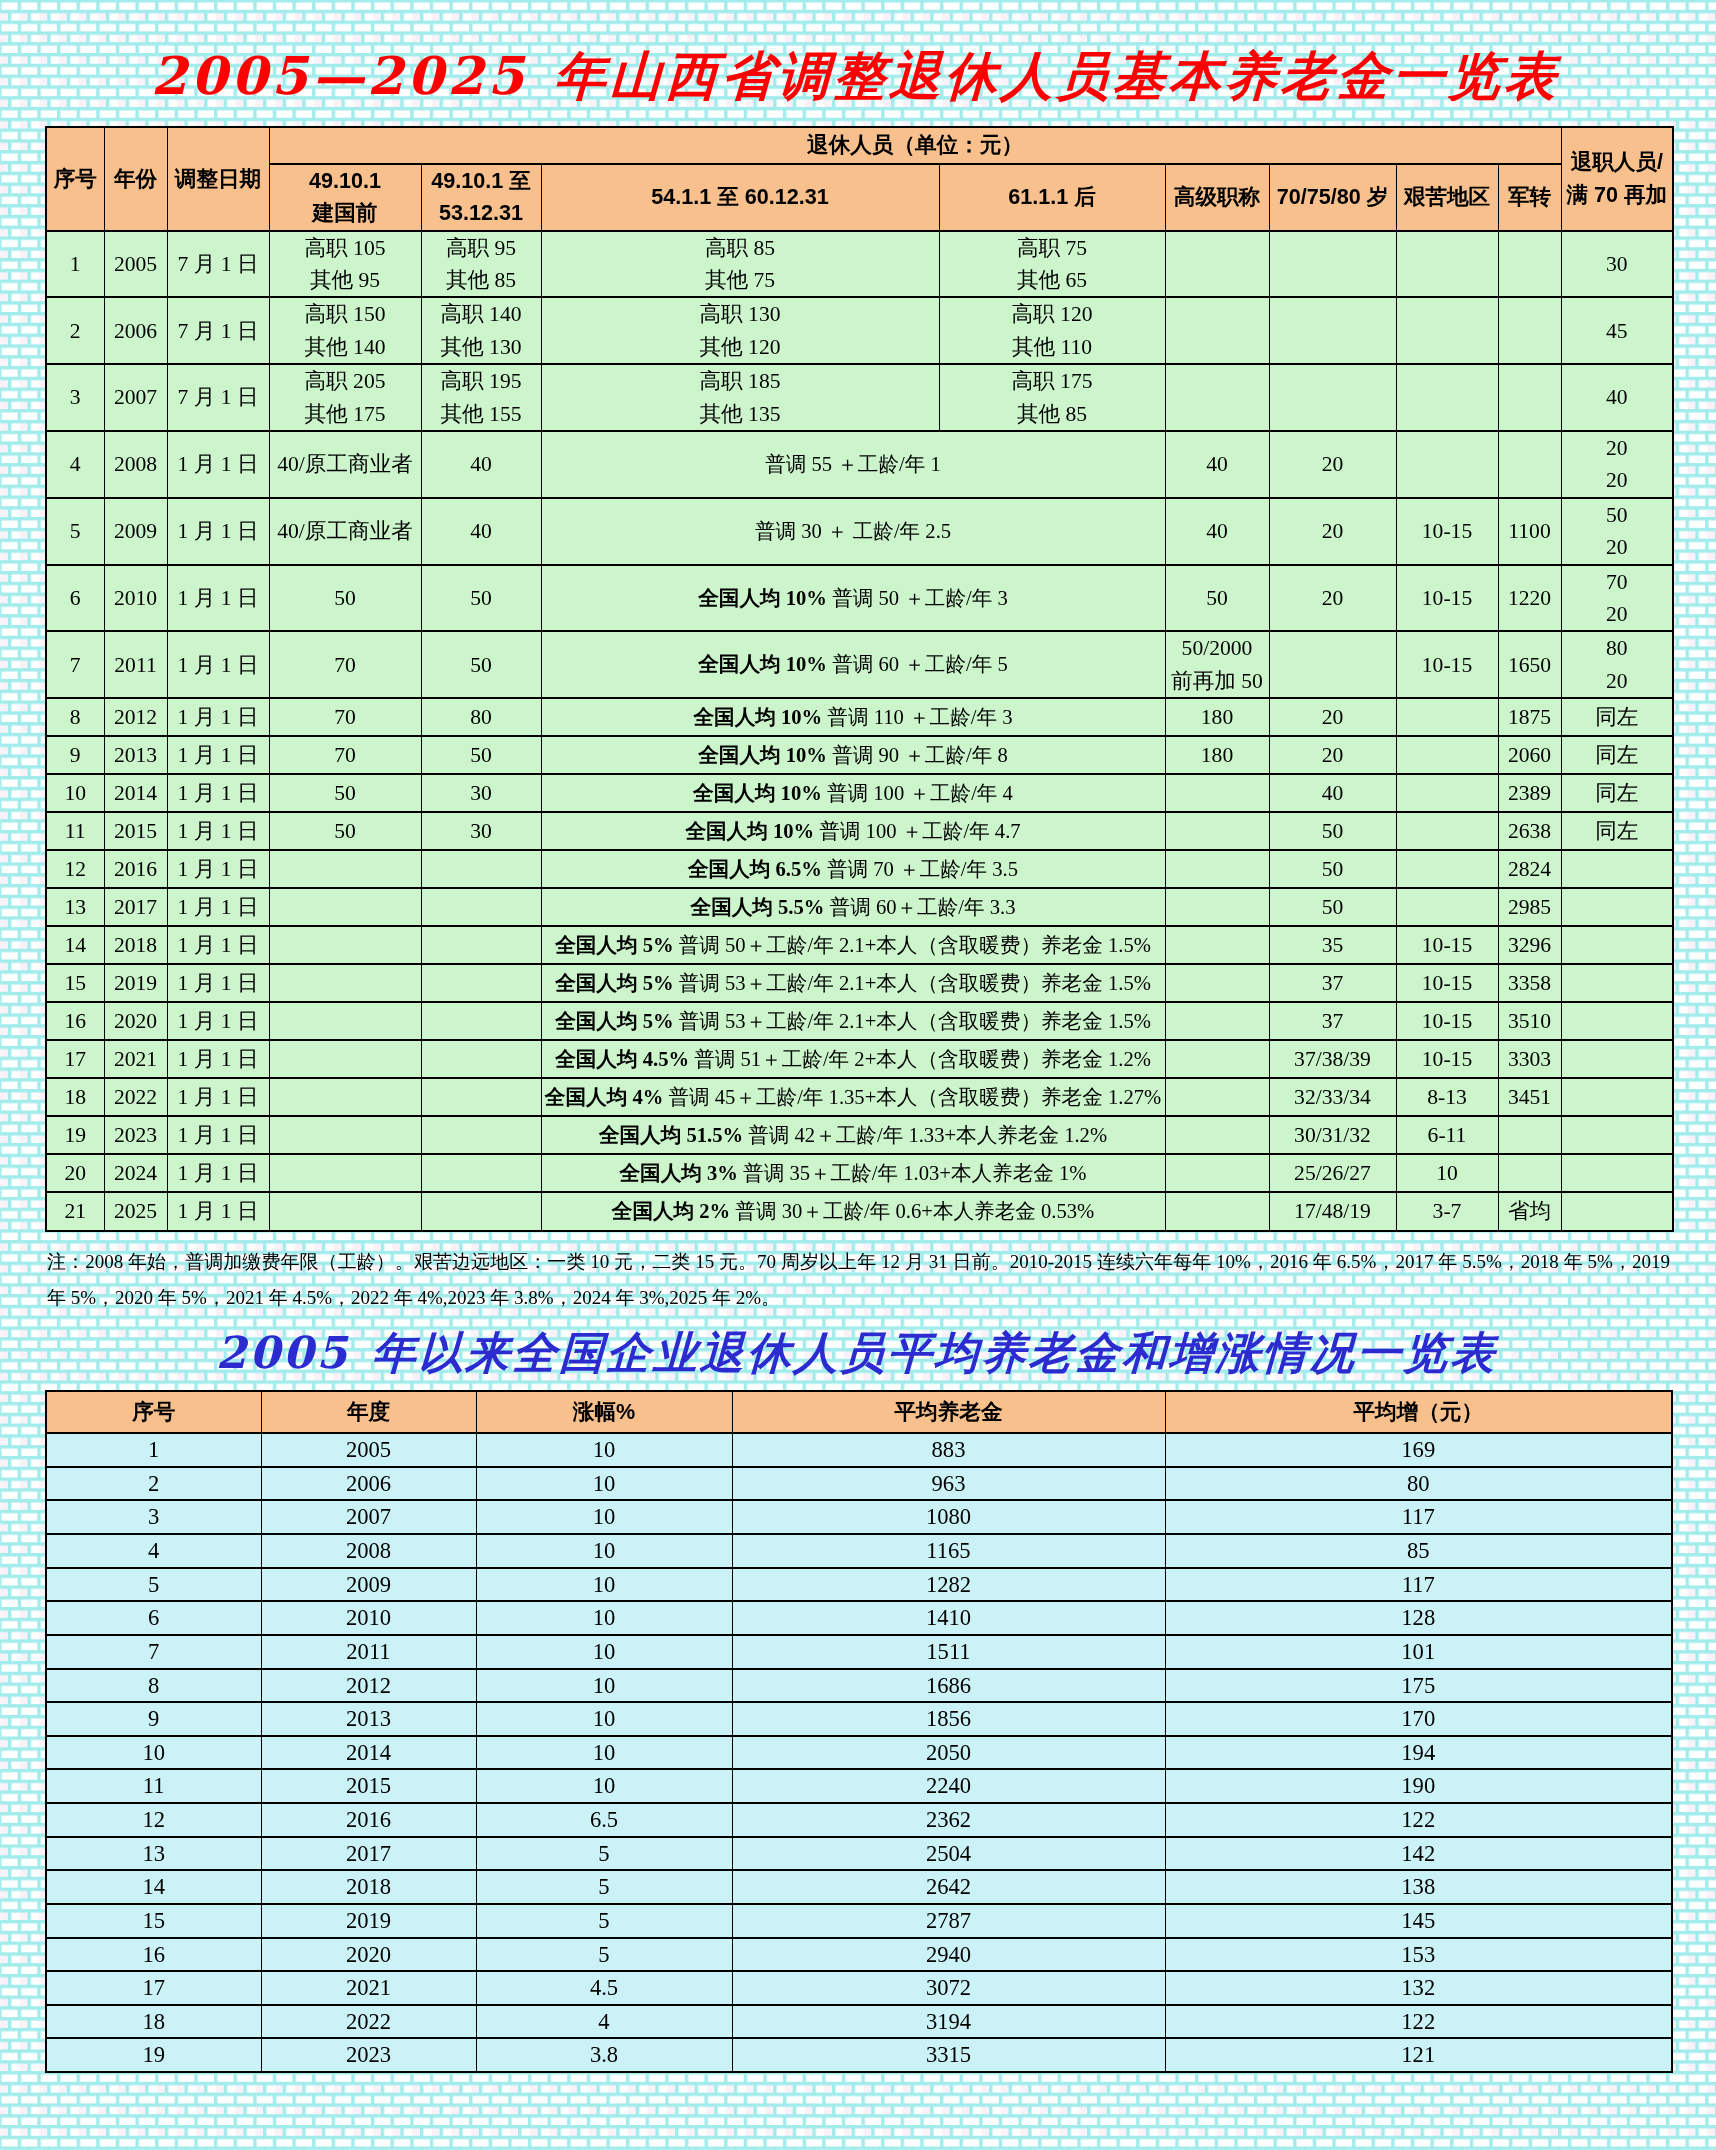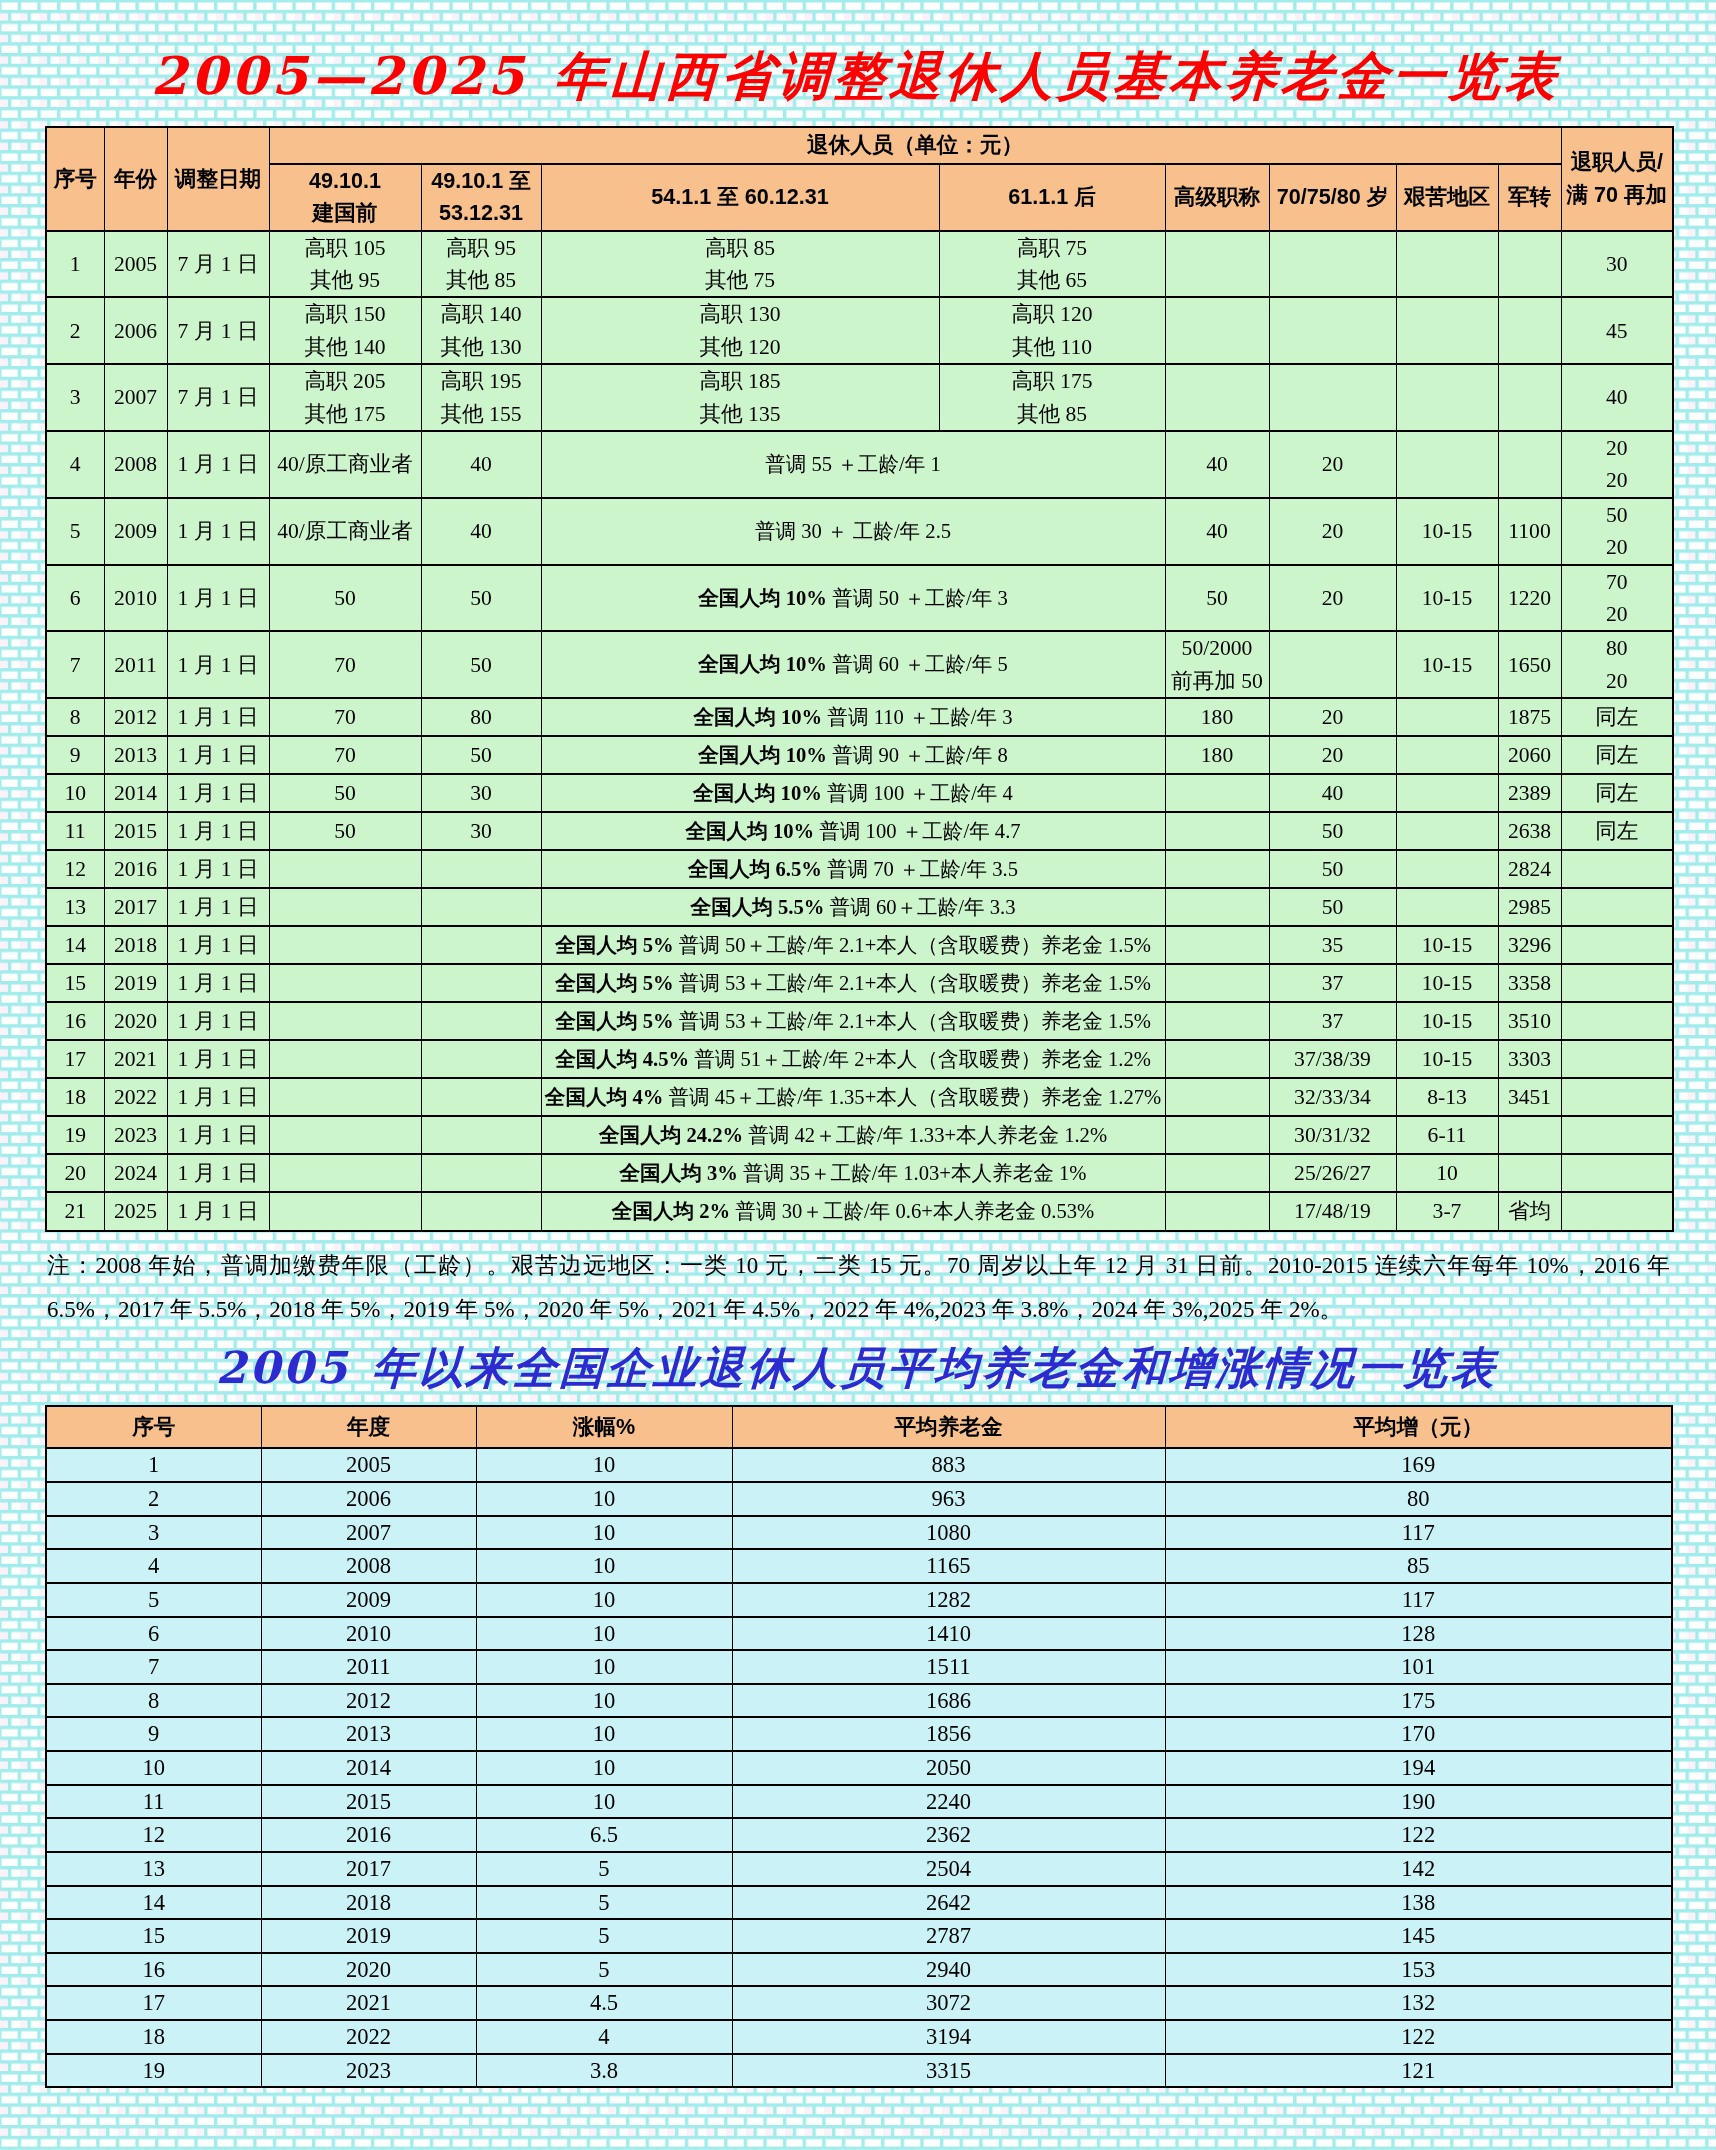--- a/index.html
+++ b/index.html
@@ -43,21 +43,21 @@
     background:var(--header-bg,#F8C08C);
     font-family:"Liberation Sans","DejaVu Sans",sans-serif;
     font-weight:600;font-size:21.6px;line-height:1.5;
   }
   .t1 td{background:var(--green,#CCF5CC);font-size:21.6px;line-height:1.5;}
   .t2 td{background:var(--cyan,#CBF3F7);font-size:22.6px;line-height:1.4;}
   td.cell-adjustment{white-space:nowrap;font-size:20.6px;}
   .adj-bold{font-family:Liberation Serif, serif;font-weight:700;}
   .note{
     width:1623px;margin:11.8px 0 0 47px;
-    font-size:23px;line-height:1.9;text-align:justify;
+    font-size:19px;line-height:1.9;text-align:justify;
   }
 </style>
 </head>
 <body>
 
 <svg class="bg-svg" width="1717" height="2151" xmlns="http://www.w3.org/2000/svg" aria-hidden="true" viewBox="0 0 3500 4385">
   <defs>
     <pattern id="bricks" width="40" height="44" patternUnits="userSpaceOnUse">
       <rect width="40" height="44" fill="#A2ECEC"></rect>
       <rect x="3" y="5" width="33" height="15" fill="#FDFFFF"></rect>
@@ -363,21 +363,21 @@
           <td>8-13</td>
           <td>3451</td>
           <td></td>
         </tr>
         <tr style="height: 38px;">
           <td>19</td>
           <td>2023</td>
           <td>1 月 1 日</td>
           <td></td>
           <td></td>
-          <td colspan="2" class="cell-adjustment"><span class="adj-bold">全国人均 24.2%</span>  <span>普调 42＋工龄/年 1.33+本人养老金 1.2%</span></td>
+          <td colspan="2" class="cell-adjustment"><span class="adj-bold">全国人均 51.5%</span>  <span>普调 42＋工龄/年 1.33+本人养老金 1.2%</span></td>
           <td></td>
           <td>30/31/32</td>
           <td>6-11</td>
           <td></td>
           <td></td>
         </tr>
         <tr style="height: 38px;">
           <td>20</td>
           <td>2024</td>
           <td>1 月 1 日</td>

